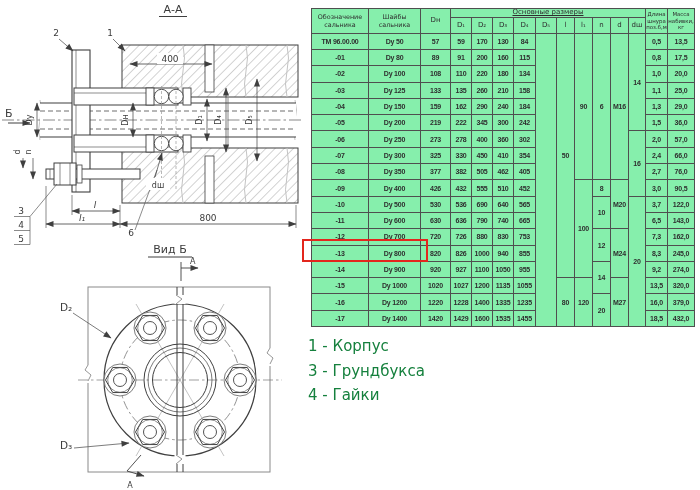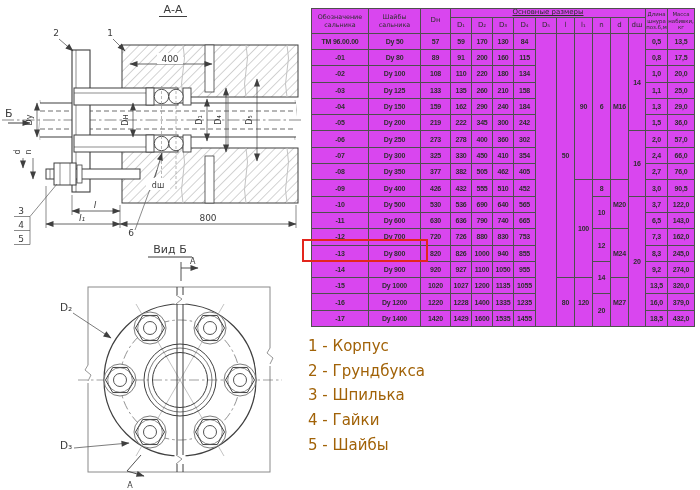--- a/index.html
+++ b/index.html
@@ -2,36 +2,36 @@
 <html><head>
 <meta charset="utf-8">
 <style>
   html,body{margin:0;padding:0;}
   body{width:700px;height:490px;position:relative;background:#fff;overflow:hidden;
        font-family:"DejaVu Sans",sans-serif;color:#3a3a3a;}
   
   #drawing{position:absolute;left:0;top:0;width:310px;height:490px;}
   
   #tbl-wrap{position:absolute;left:311px;top:8px;}
-  table.spec{border-collapse:collapse;table-layout:fixed;background:#d946ef;padding-left:25px;}
+  table.spec{border-collapse:collapse;table-layout:fixed;background:#86efac;padding-left:25px;}
   table.spec td,table.spec th{border:1px solid #4f4f4f;padding:0;overflow:hidden;
       text-align:center;vertical-align:middle;color:#2e2e2e;}
   table.spec{border:1.5px solid #3f3f3f;}
   th.h-big{font:400 6.4px/1.25 "DejaVu Sans",sans-serif;}
   th.h-grp{font:400 7px/1.1 "DejaVu Sans",sans-serif;text-decoration:underline;}
   th.h-sub{font:400 7px/1 "DejaVu Sans",sans-serif;height:15px;}
   th.h-tiny{font:400 5.4px/1.2 "DejaVu Sans",sans-serif;}
   td.b{font:700 7px/1 "Liberation Sans",sans-serif;letter-spacing:-0.2px;height:15.3px;}
   td.c-des{text-align:right;padding-right:3px;}
   
   #row-highlight{position:absolute;left:302px;top:239px;width:122px;height:19px;
       border:2px solid #e3261d;pointer-events:none;}
   
   #legend{position:absolute;left:308px;top:334px;width:360px;
-      font:400 15px/24.7px "DejaVu Sans",sans-serif;color:#a16207;}
+      font:400 15px/24.7px "DejaVu Sans",sans-serif;color:#15803d;}
   .svg-txt{fill:#3a3a3a;}
 </style>
 </head>
 <body>
 
 <svg id="drawing" viewBox="0 0 310 490" xmlns="http://www.w3.org/2000/svg">
   <defs>
     <pattern id="hatch" width="6.5" height="6.5" patternUnits="userSpaceOnUse" patternTransform="rotate(45)">
       <line x1="0" y1="0" x2="0" y2="6.5" stroke="#a6a6a6" stroke-width="1"></line>
     </pattern>
@@ -539,17 +539,15 @@
           <td class="b">432,0</td>
         </tr>
       </tbody>
     </table>
   </div>
 
 <div id="row-highlight" style="border-color: rgb(227, 38, 29);"></div>
 
 <div id="legend">
     <div>1 - Корпус</div>
-    <div>2 - Грундбукса</div>
-    <div>3 - Шпилька</div>
+    <div>3 - Грундбукса</div>
     <div>4 - Гайки</div>
-    <div>5 - Шайбы</div>
   </div>
 
 </body></html>

